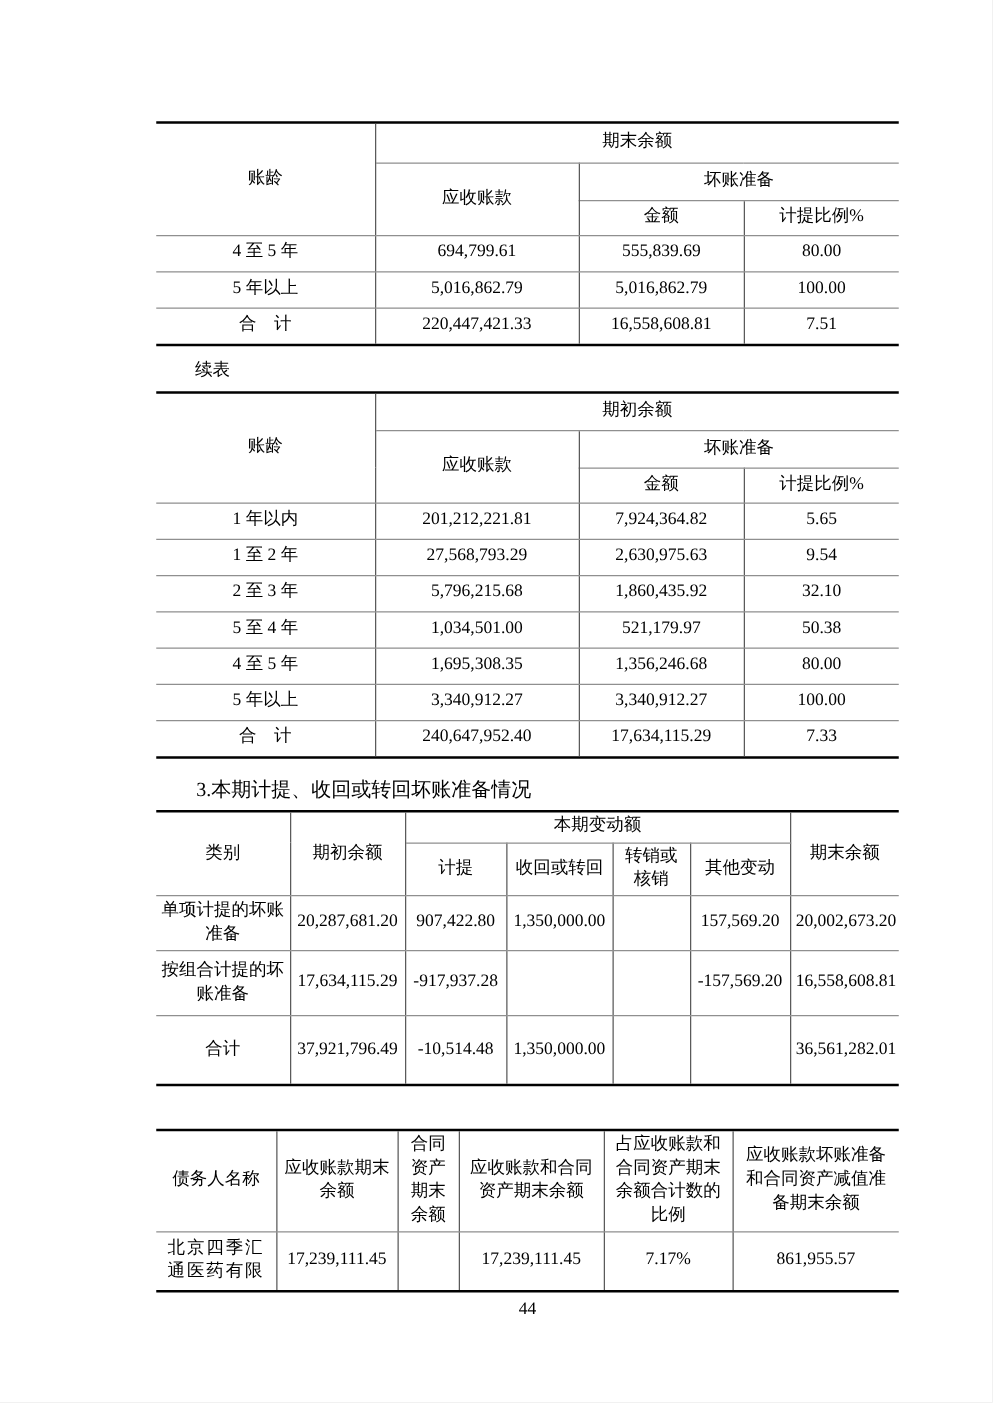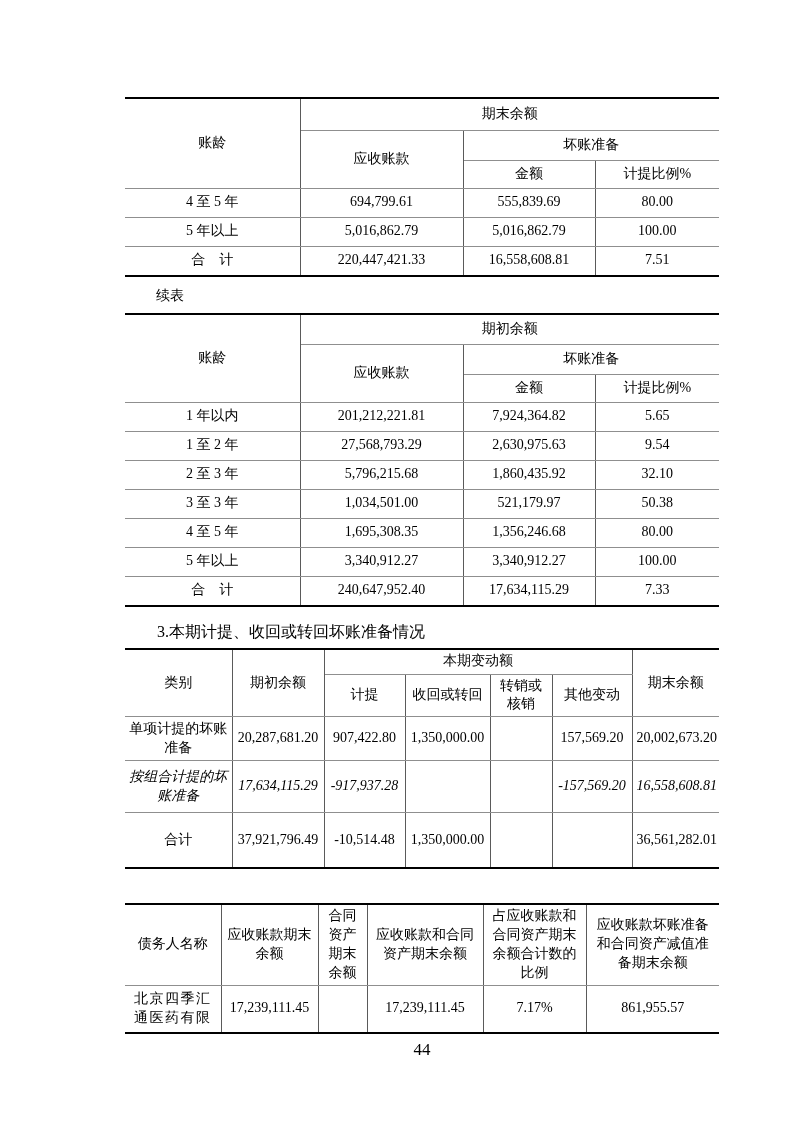--- a/index.html
+++ b/index.html
@@ -57,29 +57,29 @@
   .t2 { top: 313px; }
   .t2 tr.h1 { height: 29px; } .t2 tr.h2 { height: 30px; } .t2 tr.h3 { height: 28px; }
   .t2 tr.d  { height: 29px; }
 
   .sec-heading { position: absolute; left: 157px; font-size: 16px; }
   .sec3 { top: 622px; }
   .sec4 { top: 878px; }
 
   .t3 { top: 648px; }
   .t3 tr.h1 { height: 24px; } .t3 tr.h2 { height: 38px; }
-  .t3 tr.d1 { height: 44px; margin-left: 43px; } .t3 tr.d2 { height: 52px; font-style: italic; } .t3 tr.d3 { height: 54px; }
+  .t3 tr.d1 { height: 44px; margin-left: 43px; } .t3 tr.d2 { height: 52px; } .t3 tr.d3 { height: 54px; }
 
   .t4 { top: 903px; }
   .t4 tr.h1 { height: 70px; }
   .t4 tr.d  { height: 47px; }
 
   .page-number {
     position: absolute; left: 125px; width: 594px; top: 1040px;
-    text-align: center; font-size: 17px;
+    text-align: center; font-size: 14px;
   }
 </style>
 </head>
 <body>
 
 <div class="page">
 
   <div class="tbl-wrap t1">
     <table class="report-table">
       <colgroup>
@@ -158,21 +158,21 @@
         <td class="c-num">2,630,975.63</td>
         <td class="c-pct">9.54</td>
       </tr>
       <tr class="d">
         <td class="c-left">2 至 3 年</td>
         <td class="c-num">5,796,215.68</td>
         <td class="c-num">1,860,435.92</td>
         <td class="c-pct">32.10</td>
       </tr>
       <tr class="d">
-        <td class="c-left">3 至 3 年</td>
+        <td class="c-left">5 至 4 年</td>
         <td class="c-num">1,034,501.00</td>
         <td class="c-num">521,179.97</td>
         <td class="c-pct">50.38</td>
       </tr>
       <tr class="d">
         <td class="c-left">4 至 5 年</td>
         <td class="c-num">1,695,308.35</td>
         <td class="c-num">1,356,246.68</td>
         <td class="c-pct">80.00</td>
       </tr>

